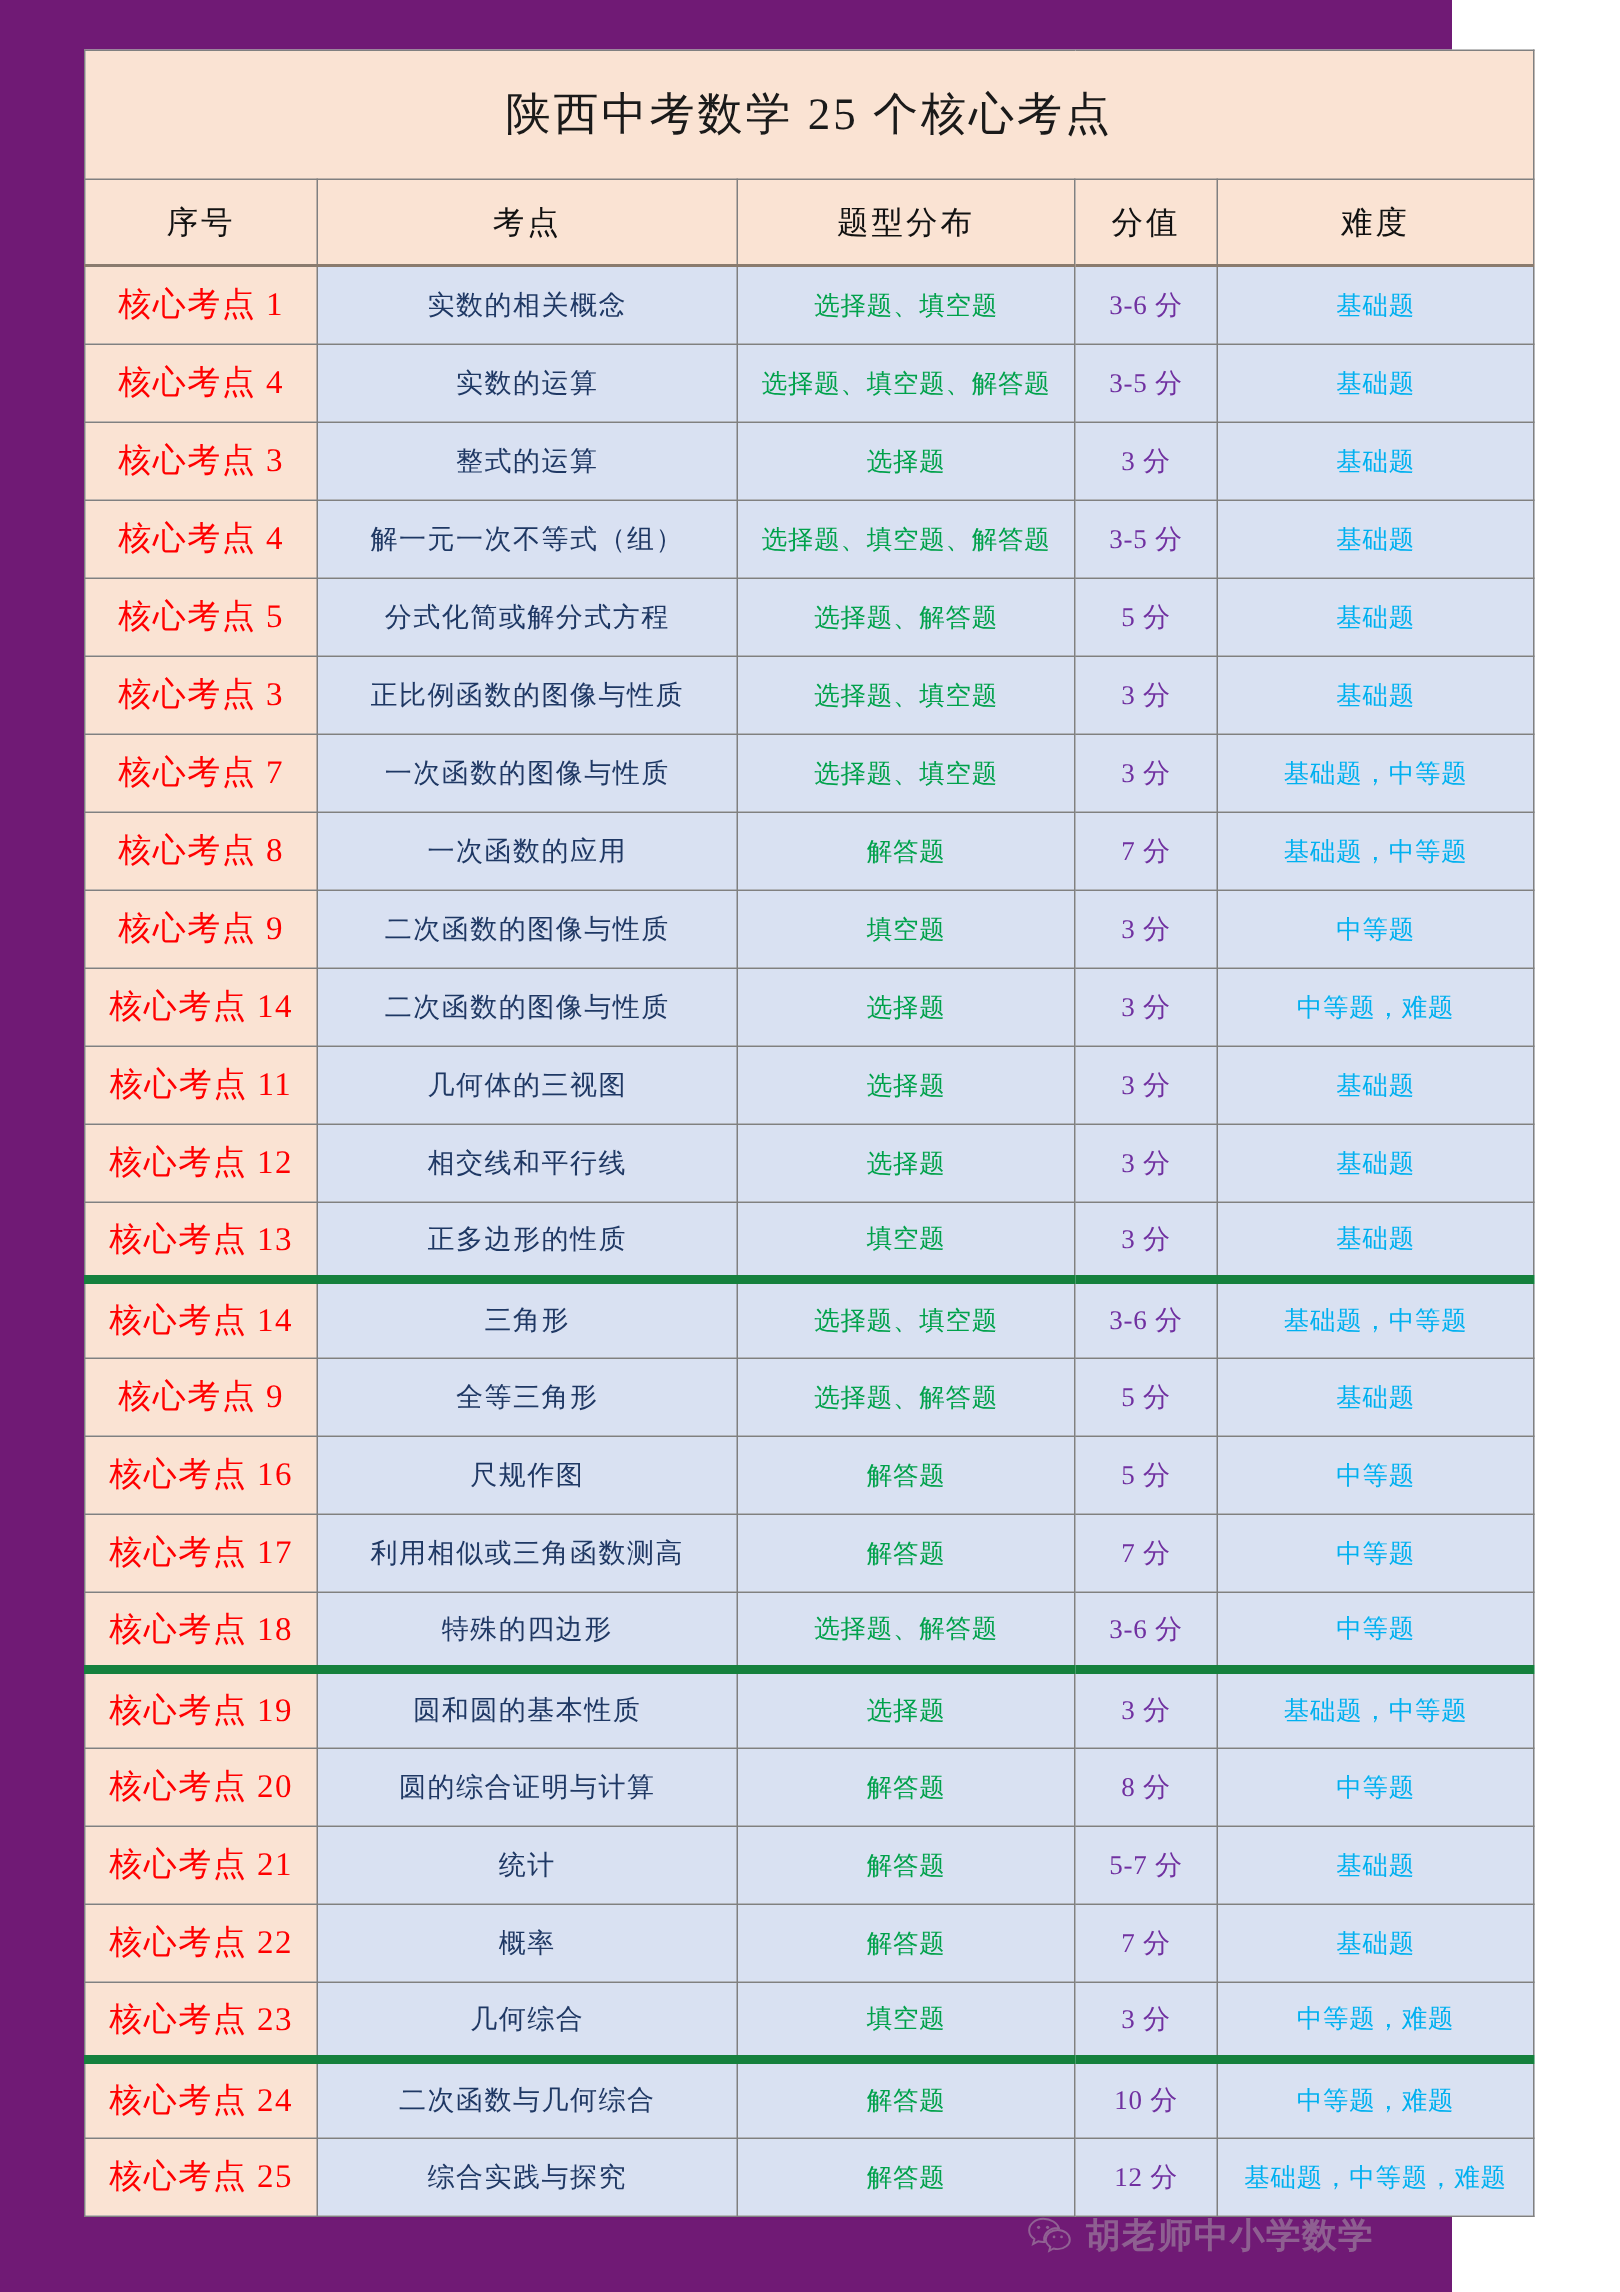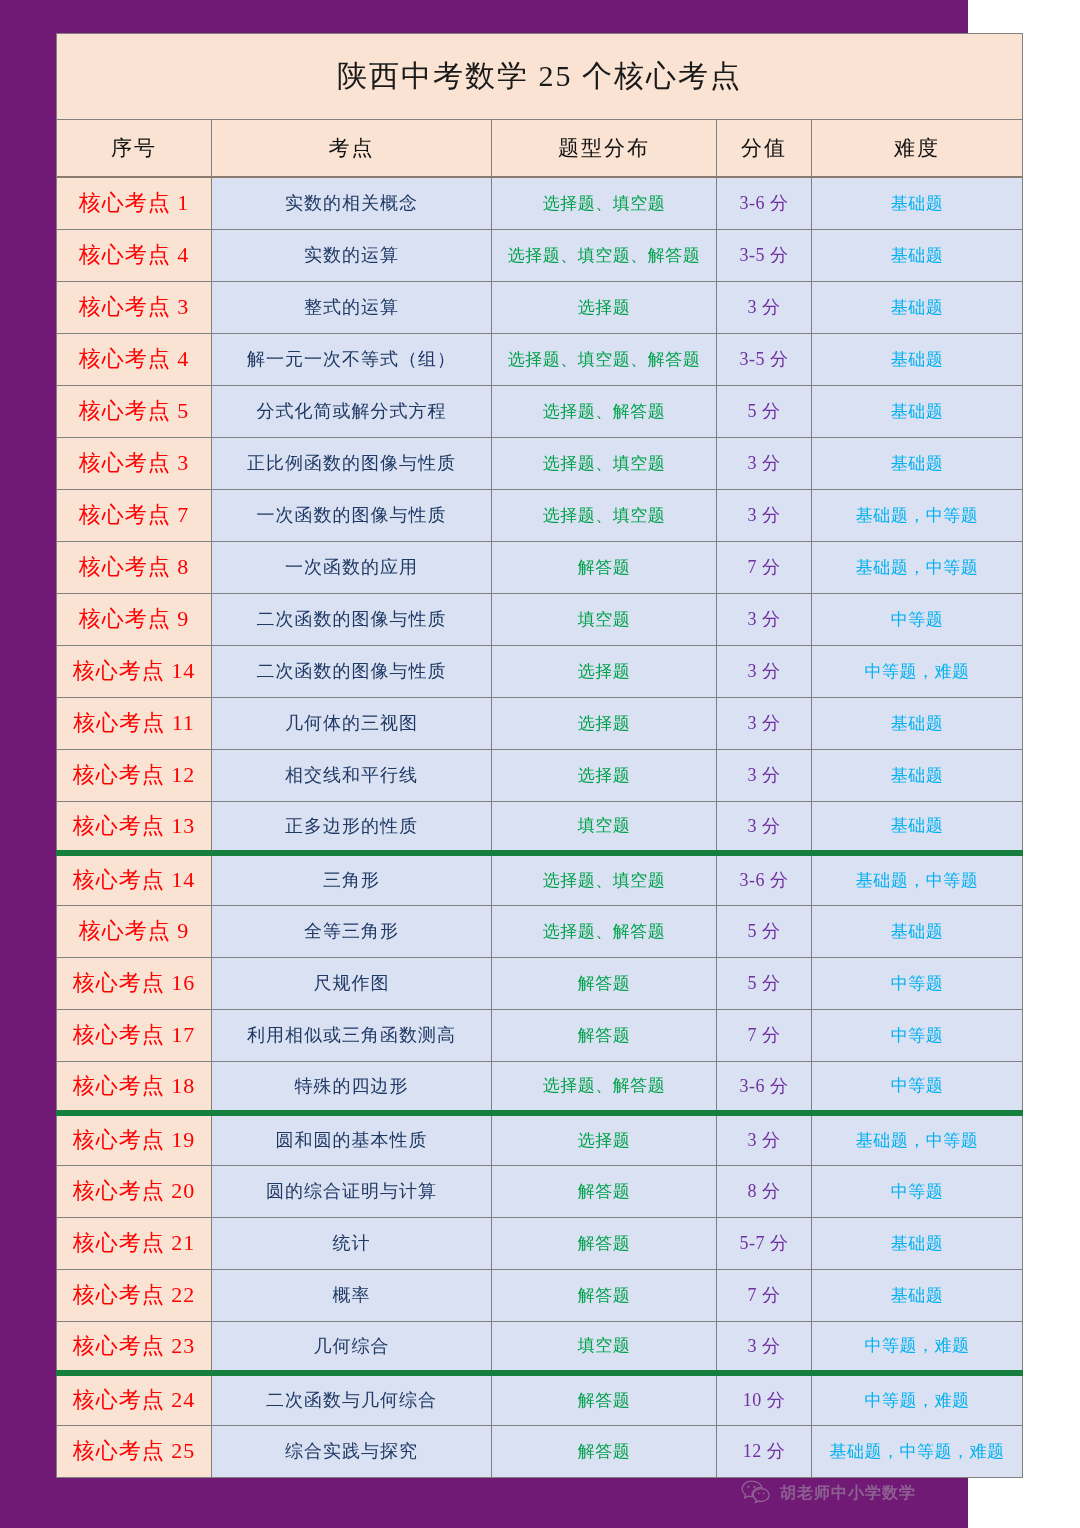--- a/index.html
+++ b/index.html
@@ -125,21 +125,21 @@
     position: absolute;
     right: 52px;
     bottom: 22px;
     display: flex;
     align-items: center;
     gap: 9px;
     opacity: 0.45;
   }
   .watermark .wm-text {
     font-family: Liberation Serif, serif;
-    font-size: 16px;
+    font-size: 23px;
     font-weight: bold;
     color: #b3b3b3;
     letter-spacing: 1px;
     white-space: nowrap;
   }
   .wechat-icon { display: block; }
 </style>
 </head>
 <body>
 

